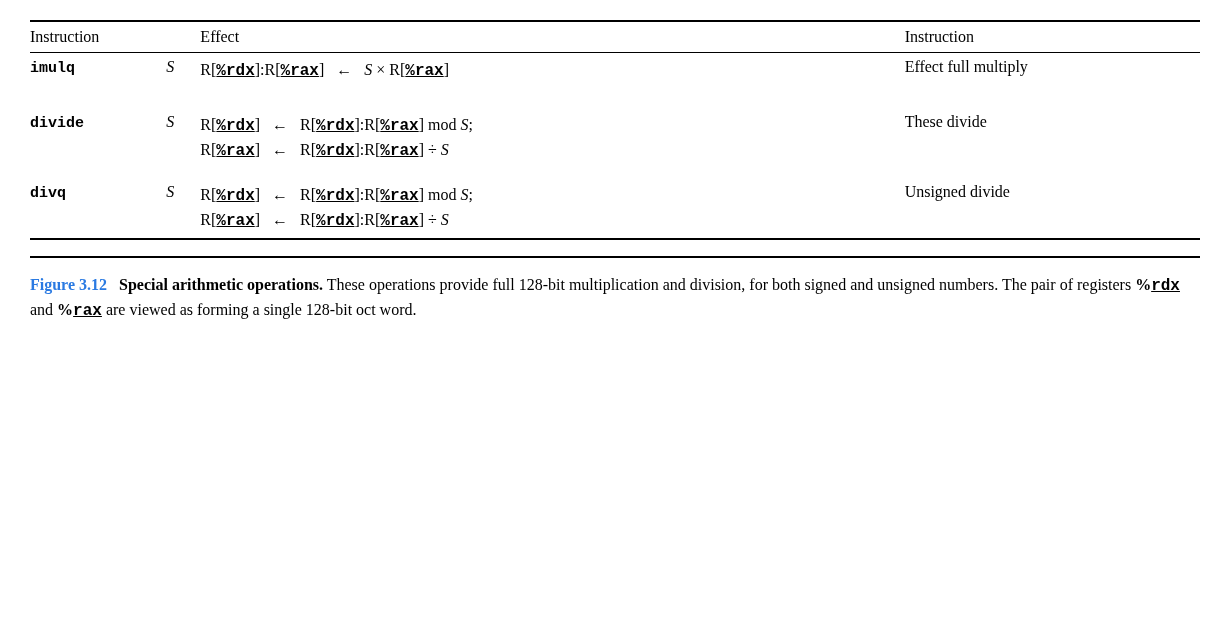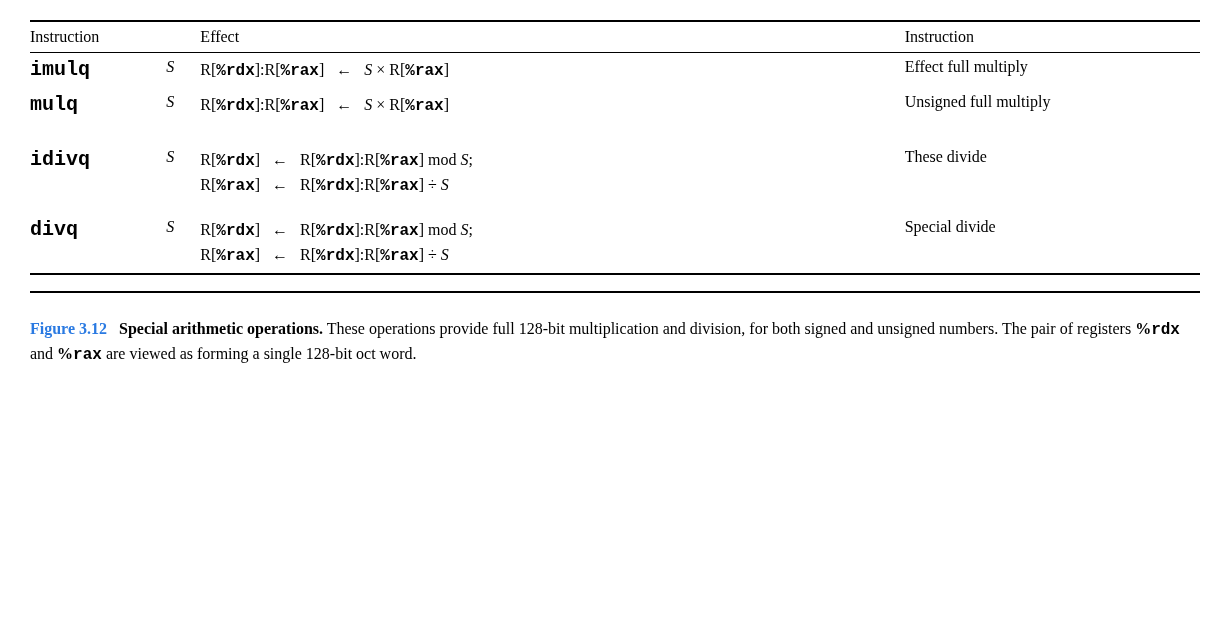--- a/index.html
+++ b/index.html
@@ -44,41 +44,41 @@
     }
 
     .col-instruction { width: 120px; }
     .col-s { width: 30px; }
     .col-effect { width: 620px; }
     .col-desc { width: 260px; }
 
     .instr {
       font-family: "Courier New", Courier, monospace;
       font-weight: bold;
-      font-size: 20px;
+      font-size: 15px;
     }
 
     .italic { font-style: italic; }
-    .mono-bold { font-family: "Courier New", Courier, monospace; font-weight: bold; }
+    .mono-bold { font-family: "Courier New", Courier, monospace; font-weight: bold; text-decoration: underline; }
 
     .effect-cell {
       font-family: "Times New Roman", Times, serif;
       white-space: nowrap;
     }
 
     .effect-line {
       display: block;
       line-height: 1.5;
     }
 
     .arrow { margin: 0 8px; }
 
     .caption-area {
       border-top: 2px solid #000;
-      padding-top: 24px;
+      padding-top: 15px;
       font-size: 16px;
       line-height: 1.5;
       color: #000;
     }
 
     .caption-label {
       color: #2a7ae2;
       font-weight: bold;
     }
 
@@ -114,49 +114,33 @@
       <td class="effect-cell">
         <span class="effect-line">
           R[<span class="mono-bold">%rdx</span>]:R[<span class="mono-bold">%rax</span>]
           <span class="arrow">←</span>
           <span class="italic">S</span> × R[<span class="mono-bold">%rax</span>]
         </span>
       </td>
       <td>Effect full multiply</td>
     </tr>
 
-    <tr>
-      <td>
-        <span class="instr">mulq</span>
-      </td>
-      <td>
-        <span class="italic">S</span>
-      </td>
-      <td class="effect-cell">
-        <span class="effect-line">
-          R[<span class="mono-bold">%rdx</span>]:R[<span class="mono-bold">%rax</span>]
-          <span class="arrow">←</span>
-          <span class="italic">S</span> × R[<span class="mono-bold">%rax</span>]
-        </span>
-      </td>
-      <td>Unsigned full multiply</td>
-    </tr>
 
     <tr style="height:8px;">
         <td colspan="4"></td>
       </tr>
 
 
     <tr style="height:8px;">
         <td colspan="4"></td>
       </tr>
 
     <tr>
       <td>
-        <span class="instr">idivq</span>
+        <span class="instr">divide</span>
       </td>
       <td>
         <span class="italic">S</span>
       </td>
       <td class="effect-cell">
         <span class="effect-line">
           R[<span class="mono-bold">%rdx</span>]
           <span class="arrow">←</span>
           R[<span class="mono-bold">%rdx</span>]:R[<span class="mono-bold">%rax</span>] mod <span class="italic">S</span>;
         </span>
@@ -185,21 +169,21 @@
           R[<span class="mono-bold">%rdx</span>]
           <span class="arrow">←</span>
           R[<span class="mono-bold">%rdx</span>]:R[<span class="mono-bold">%rax</span>] mod <span class="italic">S</span>;
         </span>
         <span class="effect-line">
           R[<span class="mono-bold">%rax</span>]
           <span class="arrow">←</span>
           R[<span class="mono-bold">%rdx</span>]:R[<span class="mono-bold">%rax</span>] ÷ <span class="italic">S</span>
         </span>
       </td>
-      <td>Special divide</td>
+      <td>Unsigned divide</td>
     </tr>
     <tr>
       <td colspan="4" style="padding:0; border-top: 2px solid #000; height:0;"></td>
     </tr>
   </tbody>
 </table>
 
 <div class="caption-area">
   <p>
     <span class="caption-label">Figure 3.12</span>

